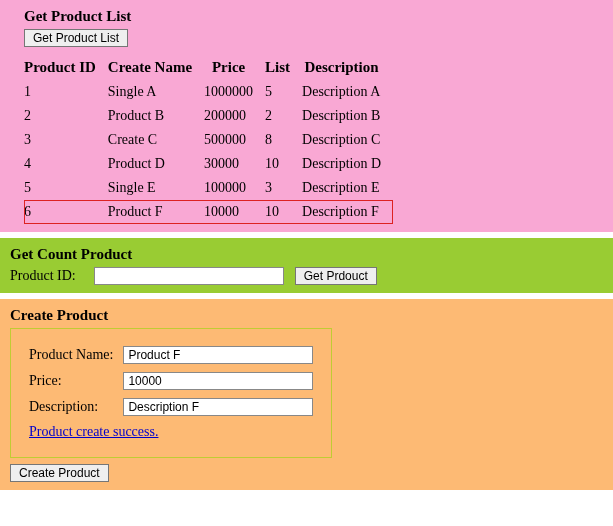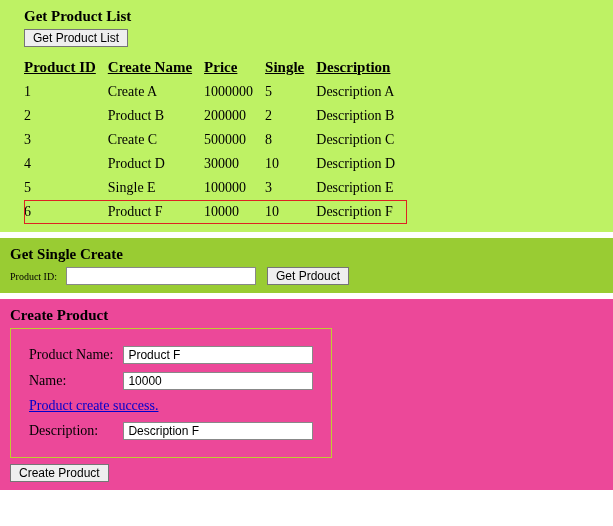--- a/index.html
+++ b/index.html
@@ -9,70 +9,69 @@
     font-family: "SimSun", "宋体", serif;
     font-size: 14px;
     background: #fff;
     width: 613px;
   }
   .panel {
     padding: 8px 10px;
     margin-bottom: 6px;
   }
   .panel-green {
-    background: #bef264;
+    background: #f9a8d4;
     color: #000;
     padding-left: 24px;
   }
   .panel-lightgreen {
     background: #99cc33;
     color: #000;
   }
   .panel-orange {
-    background: #ec4899;
+    background: #fdba74;
     color: #000;
   }
   .panel-title {
     font-weight: bold;
     font-size: 15px;
     margin-bottom: 4px;
   }
   button.std-btn {
     font-family: Arial, sans-serif;
     font-size: 12px;
     background: #efefef;
     border: 1px solid #767676;
     padding: 1px 8px;
     cursor: pointer;
   }
   table.product-table {
     border-collapse: collapse;
     margin-top: 8px;
   }
   table.product-table th {
-    text-align: left;
+    text-align: center;
     font-weight: bold;
     padding: 4px 12px 4px 0;
     font-size: 15px;
-    text-decoration: underline;
   }
   table.product-table td {
     padding: 4px 12px 4px 0;
     font-size: 14px;
   }
   table.product-table tr.selected-row {
     outline: 1px solid #d22;
     outline-offset: -1px;
   }
   .single-row {
     margin-top: 2px;
   }
   .single-row label {
-    font-size: 10px;
-    margin-right: 6px;
+    font-size: 14px;
+    margin-right: 15px;
     font-family: Liberation Serif, serif;
   }
   input.text-input {
     font-family: Arial, sans-serif;
     font-size: 12px;
     border: 1px solid #888;
     padding: 1px 4px;
     height: 18px;
     background: #fff;
   }
@@ -104,28 +103,28 @@
 <div class="panel panel-green">
   <div class="panel-title">Get Product List</div>
   <button class="std-btn">Get Product List</button>
 
   <table class="product-table">
     <thead>
       <tr>
         <th>Product ID</th>
         <th>Create Name</th>
         <th>Price</th>
-        <th>Single</th>
+        <th>List</th>
         <th>Description</th>
       </tr>
     </thead>
     <tbody id="product-rows">
         <tr>
           <td>1</td>
-          <td>Create A</td>
+          <td>Single A</td>
           <td>1000000</td>
           <td>5</td>
           <td>Description A</td>
         </tr>
         <tr>
           <td>2</td>
           <td>Product B</td>
           <td>200000</td>
           <td>2</td>
           <td>Description B</td>
@@ -156,50 +155,50 @@
           <td>Product F</td>
           <td>10000</td>
           <td>10</td>
           <td>Description F</td>
         </tr>
       </tbody>
   </table>
 </div>
 
 <div class="panel panel-lightgreen">
-  <div class="panel-title">Get Single Create</div>
+  <div class="panel-title">Get Count Product</div>
   <div class="single-row">
     <label>Product ID:</label>
     <input type="text" class="text-input" style="width: 190px;" value="">
     &nbsp;
     <button class="std-btn">Get Prdouct</button>
   </div>
 </div>
 
 <div class="panel panel-orange">
   <div class="panel-title">Create Product</div>
   <div class="create-form">
     <table>
       <tbody>
           <tr>
         <td class="label-cell">Product Name:</td>
         <td><input type="text" class="text-input" style="width: 190px;" value="Product F"></td>
       </tr>
       <tr>
-        <td class="label-cell">Name:</td>
+        <td class="label-cell">Price:</td>
         <td><input type="text" class="text-input" style="width: 190px;" value="10000"></td>
+      </tr>
+      <tr>
+        <td class="label-cell">Description:</td>
+        <td><input type="text" class="text-input" style="width: 190px;" value="Description F"></td>
       </tr>
       <tr>
         <td colspan="2">
           <span class="msg-link">Product create success.</span>
         </td>
-      </tr>
-      <tr>
-        <td class="label-cell">Description:</td>
-        <td><input type="text" class="text-input" style="width: 190px;" value="Description F"></td>
       </tr>
     </tbody>
       </table>
   </div>
   <div class="btn-row">
     <button class="std-btn">Create Product</button>
   </div>
 </div>
 
 </body></html>

